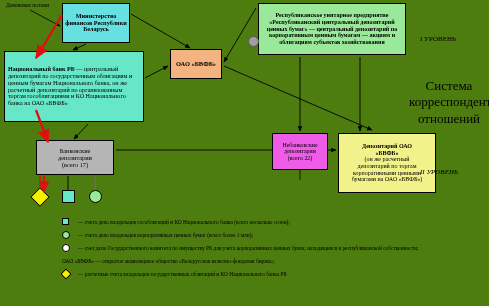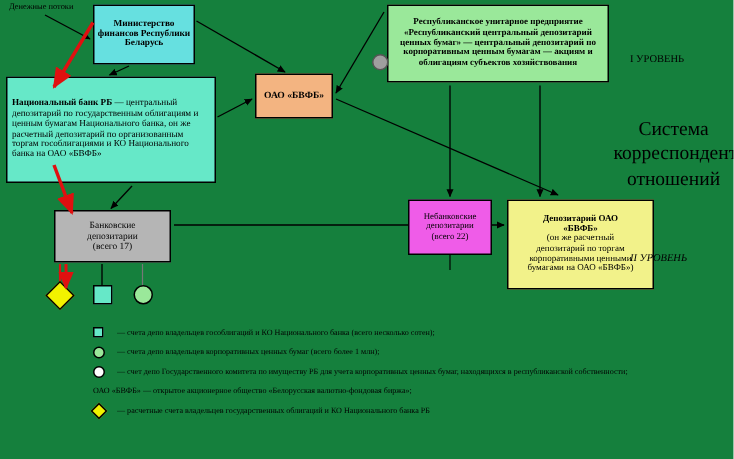--- a/index.html
+++ b/index.html
@@ -8,21 +8,21 @@
     background: #ffffff;
   }
   body {
     font-family: "Liberation Serif", "DejaVu Serif", serif;
     color: #000000;
   }
   #canvas {
     position: relative;
     width: 489px;
     height: 306px;
-    background: #15803d;
+    background: #4d7c0f;
     overflow: hidden;
   }
   .node {
     position: absolute;
     box-sizing: border-box;
     border: 1px solid #000000;
     display: flex;
     align-items: center;
     justify-content: center;
     text-align: center;

